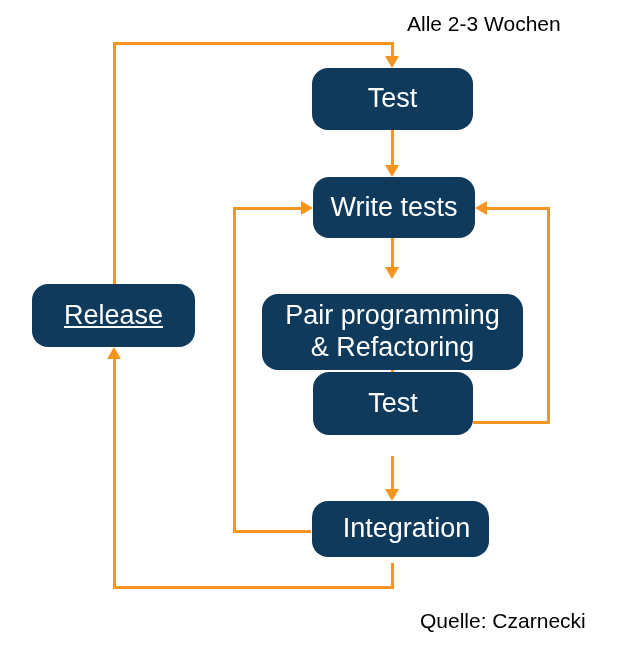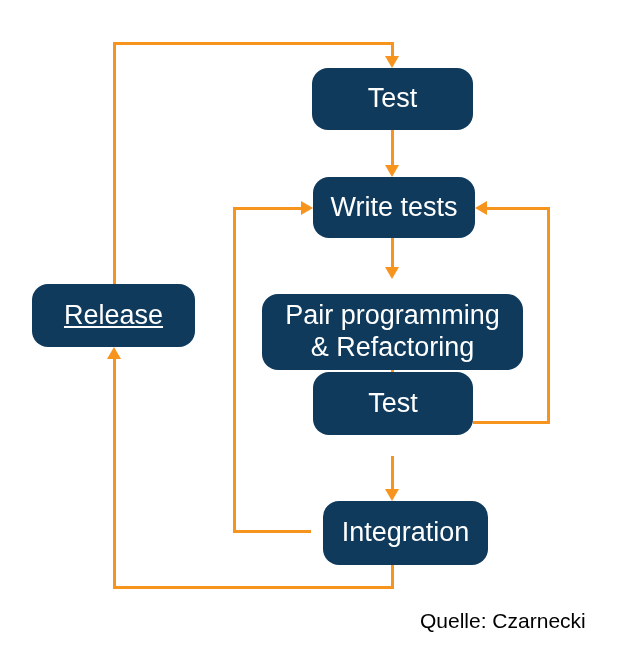--- a/index.html
+++ b/index.html
@@ -64,21 +64,21 @@
     border-top: 7px solid transparent;
     border-bottom: 7px solid transparent;
     border-right: 12px solid var(--orange, #f7941d);
   }
 
   
   #node-plan        { left: 312px; top: 68px;  width: 161px; height: 62px; }
   #node-write-tests { left: 313px; top: 177px; width: 162px; height: 61px; }
   #node-pair        { left: 262px; top: 294px; width: 261px; height: 76px; }
   #node-test        { left: 313px; top: 372px; width: 160px; height: 63px; }
-  #node-integration { left: 323px; top: 501px; width: 165px; height: 64px; }
+  #node-integration { left: 312px; top: 501px; width: 165px; height: 56px; padding-left: 12px; }
   #node-release     { left: 32px;  top: 284px; width: 163px; height: 63px; text-decoration: underline; }
 
   
   #label-cycle  { left: 407px; top: 12px;  }
   #label-daily  { left: 491px; top: 521px; }
   #label-source { left: 420px; top: 609px; }
 
   
   #edge-release-plan-v1 { left: 113px; top: 42px;  height: 242px; }
   #edge-release-plan-h  { left: 113px; top: 42px;  width: 281px;  }
@@ -117,20 +117,21 @@
   #edge-int-release-v1  { left: 391px; top: 563px; height: 26px;  }
   #edge-int-release-h   { left: 113px; top: 586px; width: 281px;  }
   #edge-int-release-v2  { left: 113px; top: 358px; height: 231px; }
   #arrow-release-bottom { left: 107px; top: 347px; }
 </style>
 </head>
 <body>
 
 <div id="canvas">
 
+  <div class="flow-label" id="label-cycle">Alle 2-3 Wochen</div>
   <div class="flow-label" id="label-source">Quelle: Czarnecki</div>
 
   <div class="line v" id="edge-release-plan-v1"></div>
   <div class="line h" id="edge-release-plan-h"></div>
   <div class="line v" id="edge-release-plan-v2"></div>
   <div class="arrowhead down" id="arrow-plan-top"></div>
 
   <div class="line v" id="edge-plan-write"></div>
   <div class="arrowhead down" id="arrow-write-top"></div>
 

